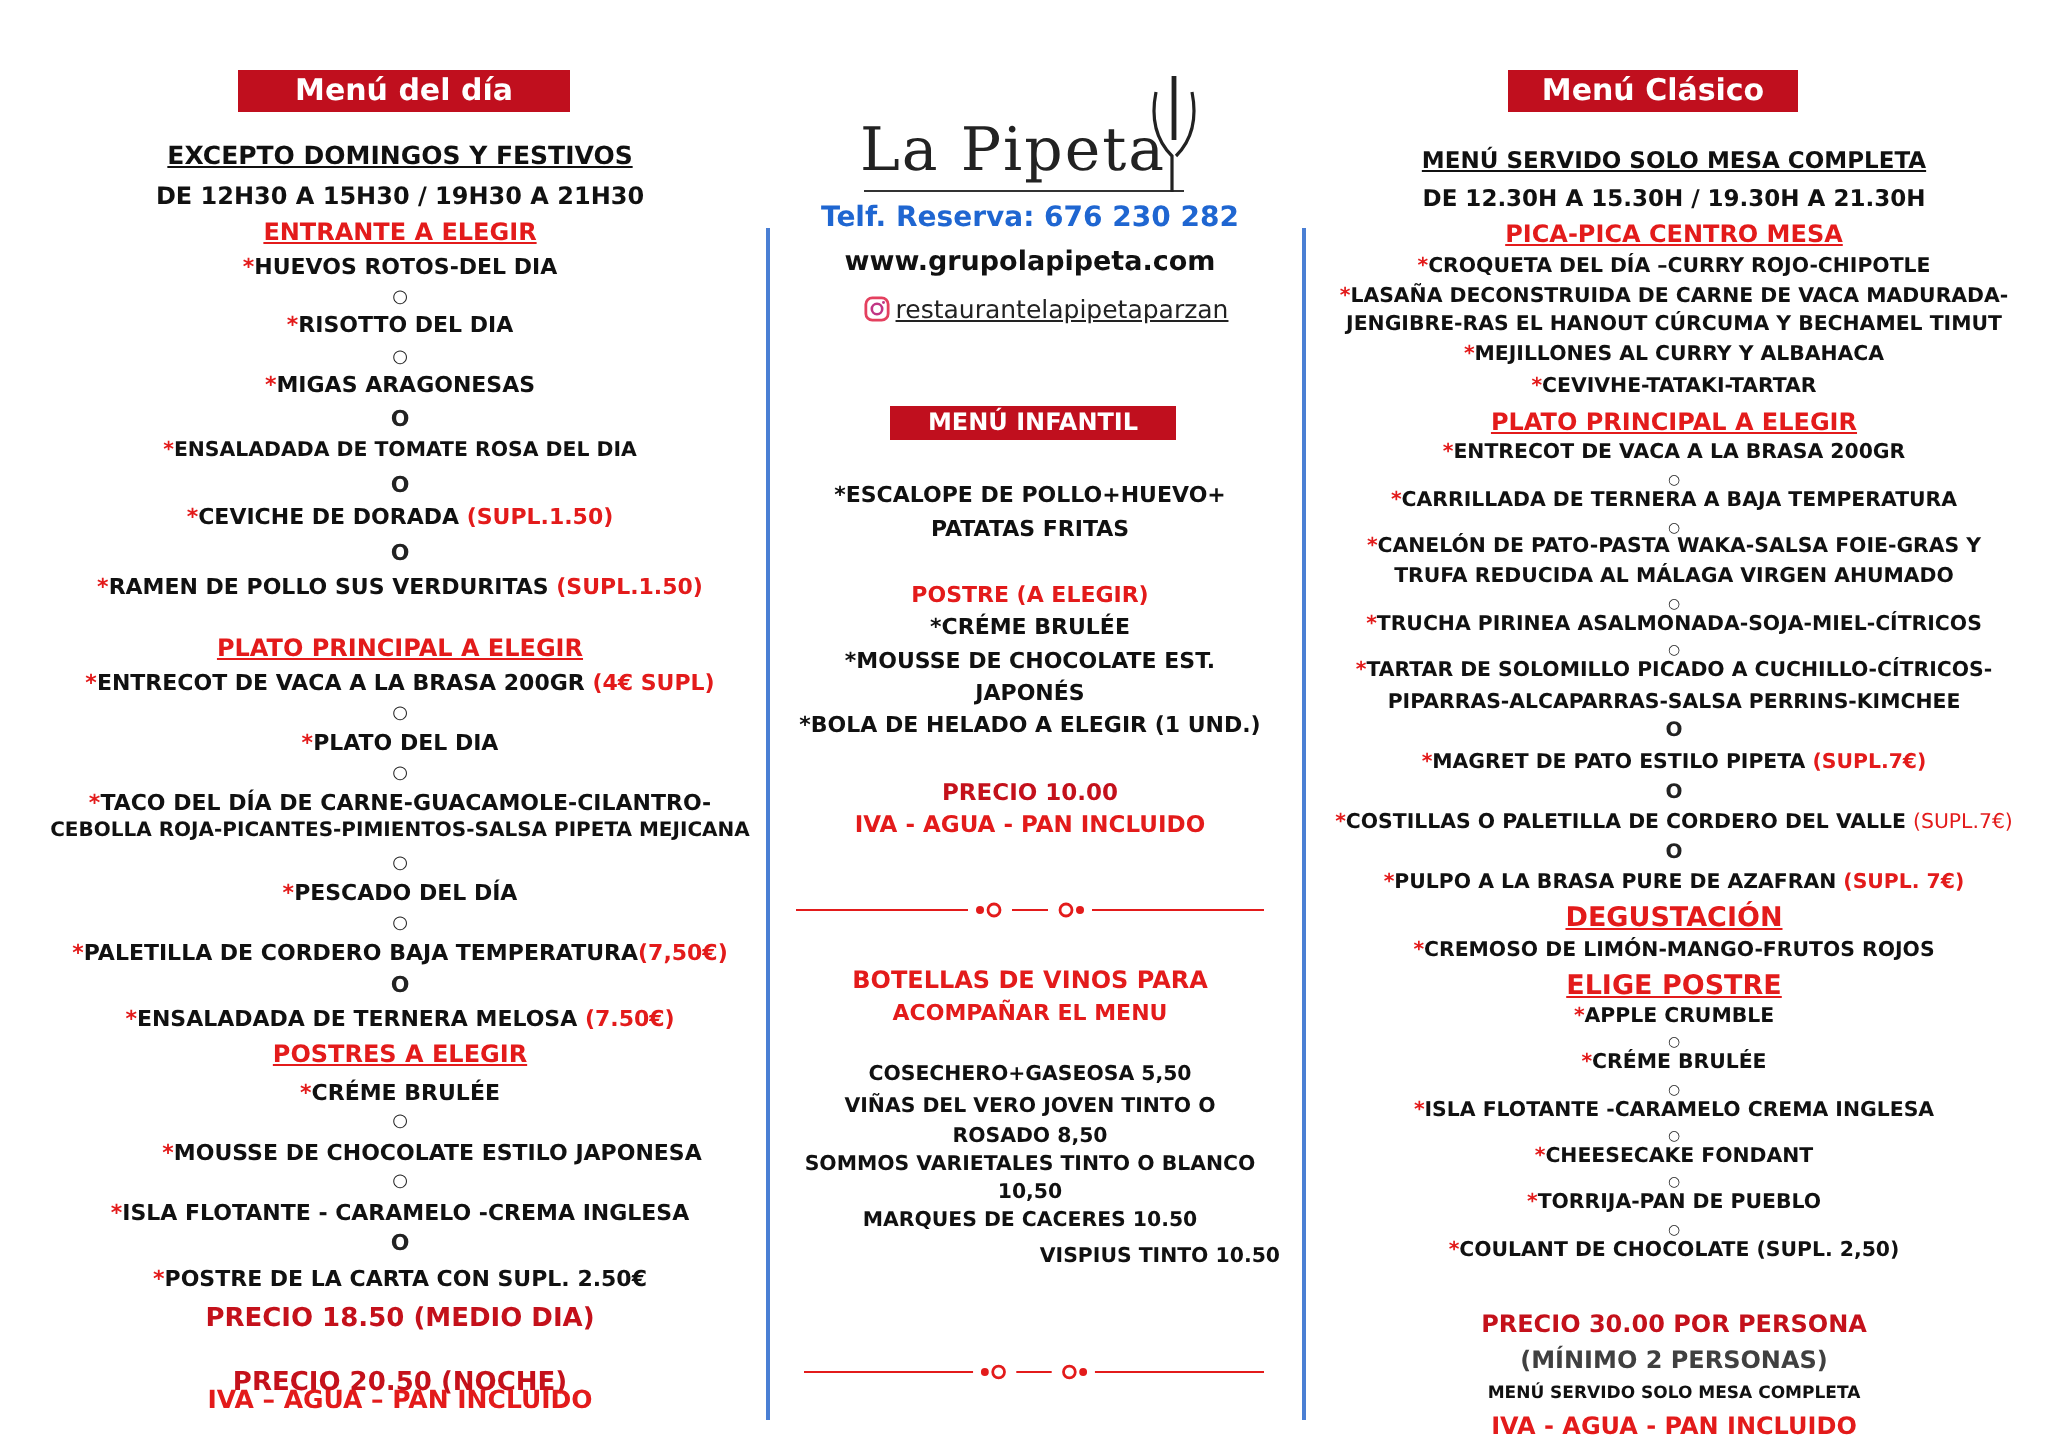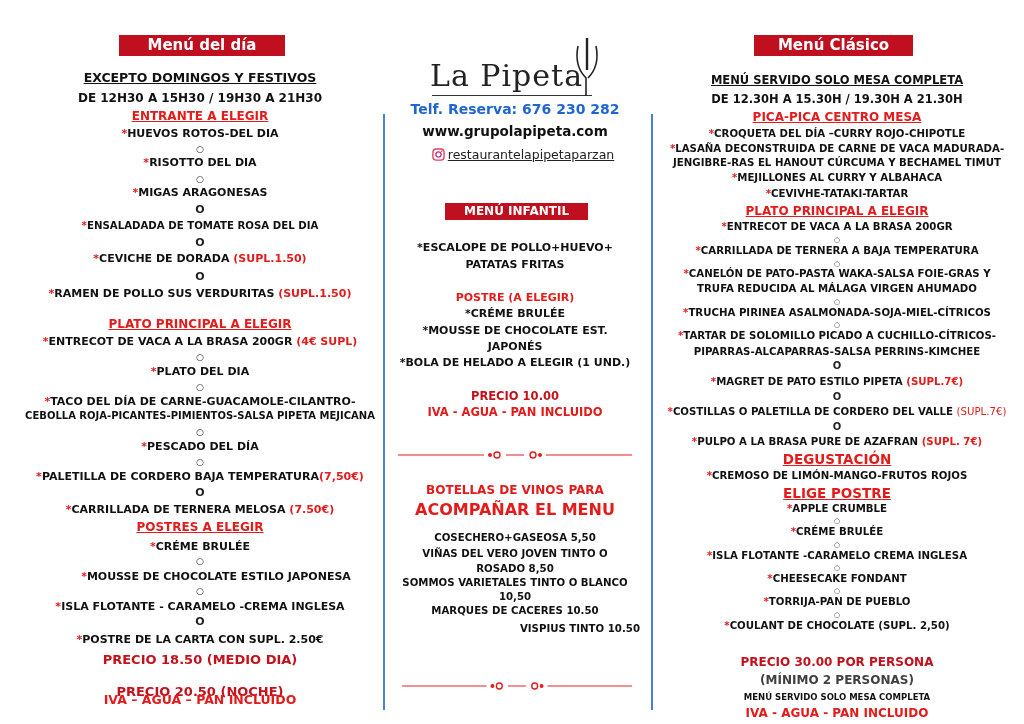--- a/index.html
+++ b/index.html
@@ -58,21 +58,21 @@
   <div class="ln o" style="top:352px;">○</div>
   <div class="ln b" style="top:365px;"><span class="star">*</span><span>PLATO DEL DIA</span></div>
   <div class="ln o" style="top:382px;">○</div>
   <div class="ln b" style="top:395px;"><span class="star">*</span><span>TACO DEL DÍA DE CARNE-GUACAMOLE-CILANTRO-</span></div>
   <div class="ln" style="top:410px; font-size:10px; color:#111;">CEBOLLA ROJA-PICANTES-PIMIENTOS-SALSA PIPETA MEJICANA</div>
   <div class="ln o" style="top:427px;">○</div>
   <div class="ln b" style="top:440px;"><span class="star">*</span><span>PESCADO DEL DÍA</span></div>
   <div class="ln o" style="top:457px;">○</div>
   <div class="ln b" style="top:470px;"><span class="star">*</span><span>PALETILLA DE CORDERO BAJA TEMPERATURA</span><span class="red">(7,50€)</span></div>
   <div class="ln obig" style="top:486px;">O</div>
-  <div class="ln b" style="top:503px;"><span class="star">*</span><span>CARRILLADA DE TERNERA MELOSA </span><span class="red">(7.50€)</span></div>
+  <div class="ln b" style="top:503px;"><span class="star">*</span><span>ENSALADADA DE TERNERA MELOSA </span><span class="red">(7.50€)</span></div>
 
   <div class="ln sec" style="top:520px;">POSTRES A ELEGIR</div>
   <div class="ln b" style="top:540px;"><span class="star">*</span><span>CRÉME BRULÉE</span></div>
   <div class="ln o" style="top:556px;">○</div>
   <div class="ln b" style="top:570px;margin-left:32px;"><span class="star">*</span><span>MOUSSE DE CHOCOLATE ESTILO JAPONESA</span></div>
   <div class="ln o" style="top:586px;">○</div>
   <div class="ln b" style="top:600px;"><span class="star">*</span><span>ISLA FLOTANTE - CARAMELO -CREMA INGLESA</span></div>
   <div class="ln obig" style="top:615px;">O</div>
   <div class="ln b" style="top:633px;"><span class="star">*</span><span>POSTRE DE LA CARTA CON SUPL. 2.50€</span></div>
   <div class="ln dkred" style="top:652px;">PRECIO 18.50 (MEDIO DIA)</div>
@@ -118,21 +118,21 @@
     <line x1="0" y1="5" x2="86" y2="5" stroke="#e31b1b" stroke-width="1"></line>
     <circle cx="92" cy="5" r="2" fill="#e31b1b"></circle>
       <circle cx="99" cy="5" r="3" fill="none" stroke="#e31b1b" stroke-width="1.4"></circle>
     <line x1="108" y1="5" x2="126" y2="5" stroke="#e31b1b" stroke-width="1"></line>
     <circle cx="135" cy="5" r="3" fill="none" stroke="#e31b1b" stroke-width="1.4"></circle>
       <circle cx="142" cy="5" r="2" fill="#e31b1b"></circle>
     <line x1="148" y1="5" x2="234" y2="5" stroke="#e31b1b" stroke-width="1"></line>
   </svg>
 
   <div class="ln" style="top:483px; color:#e31b1b; font-size:12px;">BOTELLAS DE VINOS PARA</div>
-  <div class="ln" style="top:500px; color:#e31b1b; font-size:16px;">ACOMPAÑAR EL MENU</div>
+  <div class="ln" style="top:500px; color:#e31b1b; font-size:11px;">ACOMPAÑAR EL MENU</div>
   <div class="ln bsm" style="top:532px;">COSECHERO+GASEOSA 5,50</div>
   <div class="ln bsm" style="top:548px;">VIÑAS DEL VERO JOVEN TINTO O</div>
   <div class="ln bsm" style="top:563px;">ROSADO 8,50</div>
   <div class="ln bsm" style="top:577px;">SOMMOS VARIETALES TINTO O BLANCO</div>
   <div class="ln bsm" style="top:591px;">10,50</div>
   <div class="ln bsm" style="top:605px;">MARQUES DE CACERES 10.50</div>
   <div class="ln bsm" style="top:623px;text-align:right;">VISPIUS TINTO 10.50</div>
 
   <svg class="divider" style="left:12px; top:681px;" width="230" height="10" viewBox="0 0 234 10">
     <line x1="0" y1="5" x2="86" y2="5" stroke="#e31b1b" stroke-width="1"></line>
@@ -141,21 +141,21 @@
     <line x1="108" y1="5" x2="126" y2="5" stroke="#e31b1b" stroke-width="1"></line>
     <circle cx="135" cy="5" r="3" fill="none" stroke="#e31b1b" stroke-width="1.4"></circle>
       <circle cx="142" cy="5" r="2" fill="#e31b1b"></circle>
     <line x1="148" y1="5" x2="234" y2="5" stroke="#e31b1b" stroke-width="1"></line>
   </svg>
 </div>
 
 <div class="vline" style="left:651px; top:114px; height:596px;"></div>
 
 <div class="col colR">
-  <div class="banner" style="left:104px; top:35px; width:159px;">Menú Clásico</div>
+  <div class="banner" style="left:104px; top:35px; width:145px;">Menú Clásico</div>
   <div class="ln hdr" style="top:73px; font-size:11.5px;">MENÚ SERVIDO SOLO MESA COMPLETA</div>
   <div class="ln hdr2" style="top:92px; font-size:11.5px;">DE 12.30H A 15.30H / 19.30H A 21.30H</div>
   <div class="ln sec" style="top:110px;">PICA-PICA CENTRO MESA</div>
 
   <div class="ln bsm" style="top:128px;"><span class="star">*</span><span>CROQUETA DEL DÍA –CURRY ROJO-CHIPOTLE</span></div>
   <div class="ln bsm" style="top:143px;"><span class="star">*</span><span>LASAÑA DECONSTRUIDA DE CARNE DE VACA MADURADA-</span></div>
   <div class="ln bsm" style="top:157px;">JENGIBRE-RAS EL HANOUT CÚRCUMA Y BECHAMEL TIMUT</div>
   <div class="ln bsm" style="top:172px;"><span class="star">*</span><span>MEJILLONES AL CURRY Y ALBAHACA</span></div>
   <div class="ln bsm" style="top:188px;"><span class="star">*</span><span>CEVIVHE-TATAKI-TARTAR</span></div>
 

